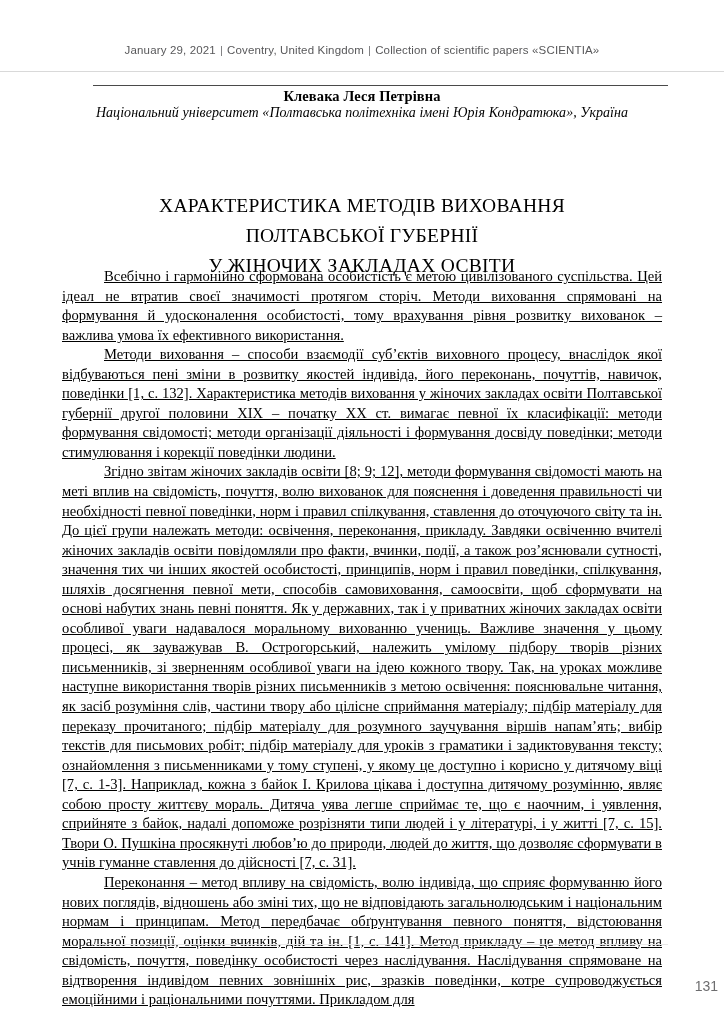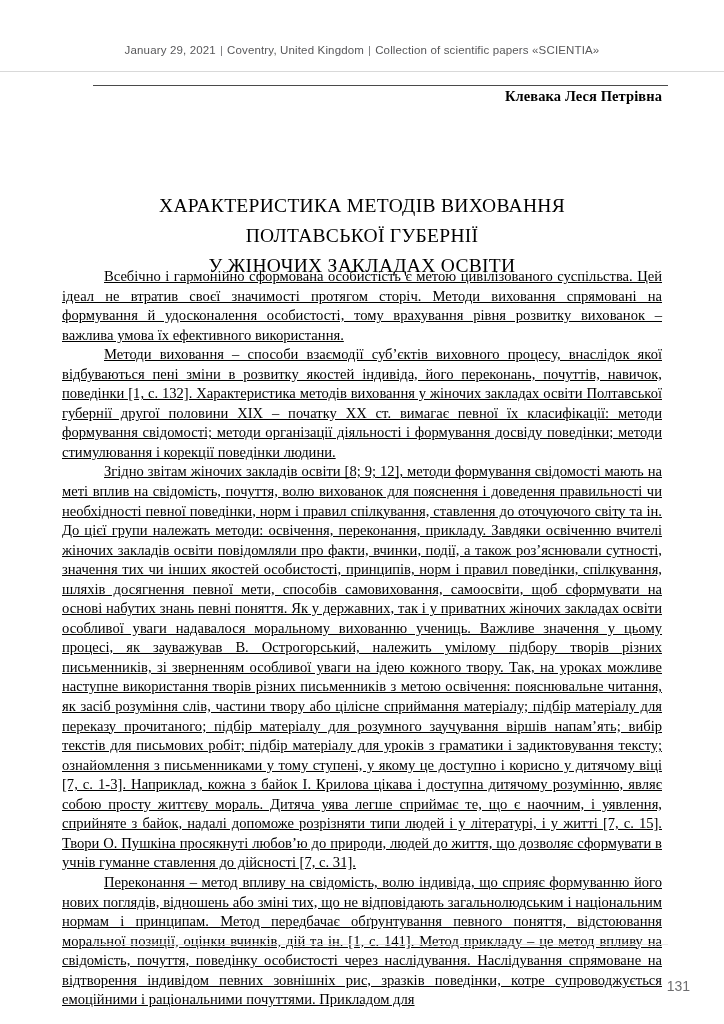--- a/index.html
+++ b/index.html
@@ -58,21 +58,21 @@
     width: 575px;
     height: 1px;
     background: #4a4a4a;
   }
 
   .author-block {
     position: absolute;
     top: 88px;
     left: 62px;
     width: 600px;
-    text-align: right;
+    text-align: center;
     line-height: 16.5px;
   }
   .author-name {
     font-size: 14.5px;
     font-weight: bold;
     letter-spacing: 0.1px;
   }
   .author-position {
     font-size: 14px;
     letter-spacing: 0.05px;
@@ -126,35 +126,37 @@
   }
   .page-number {
     position: absolute;
     top: 978px;
     left: 0;
     width: 690px;
     text-align: right;
     font-family: "Liberation Sans", "DejaVu Sans", sans-serif;
     font-size: 14px;
     color: #6d6d6f;
+    padding-left: 28px;
   }
 </style>
 </head>
 <body>
 
 <div class="page">
 
   <div class="running-header">
     <span>January 29, 2021</span><span class="sep">|</span><span>Coventry, United Kingdom</span><span class="sep">|</span><span>Collection of scientific papers «SCIENTIA»</span>
   </div>
   <div class="header-rule"></div>
 
   <div class="author-rule"></div>
   <div class="author-block">
     <div class="author-name">Клевака Леся Петрівна</div>
+    <div class="author-affiliation">Національний університет «Полтавська політехніка імені Юрія Кондратюка», Україна</div>
   </div>
 
   <h1 class="doc-title">
     <span class="tline">ХАРАКТЕРИСТИКА МЕТОДІВ ВИХОВАННЯ</span>
     <span class="tline">ПОЛТАВСЬКОЇ ГУБЕРНІЇ</span>
     <span class="tline">У ЖІНОЧИХ ЗАКЛАДАХ ОСВІТИ</span>
   </h1>
 
   <div class="body-text">
     <p>Всебічно і гармонійно сформована особистість є метою цивілізованого суспільства. Цей ідеал не втратив своєї значимості протягом сторіч. Методи виховання спрямовані на формування й удосконалення особистості, тому врахування рівня розвитку вихованок – важлива умова їх ефективного використання.</p>

